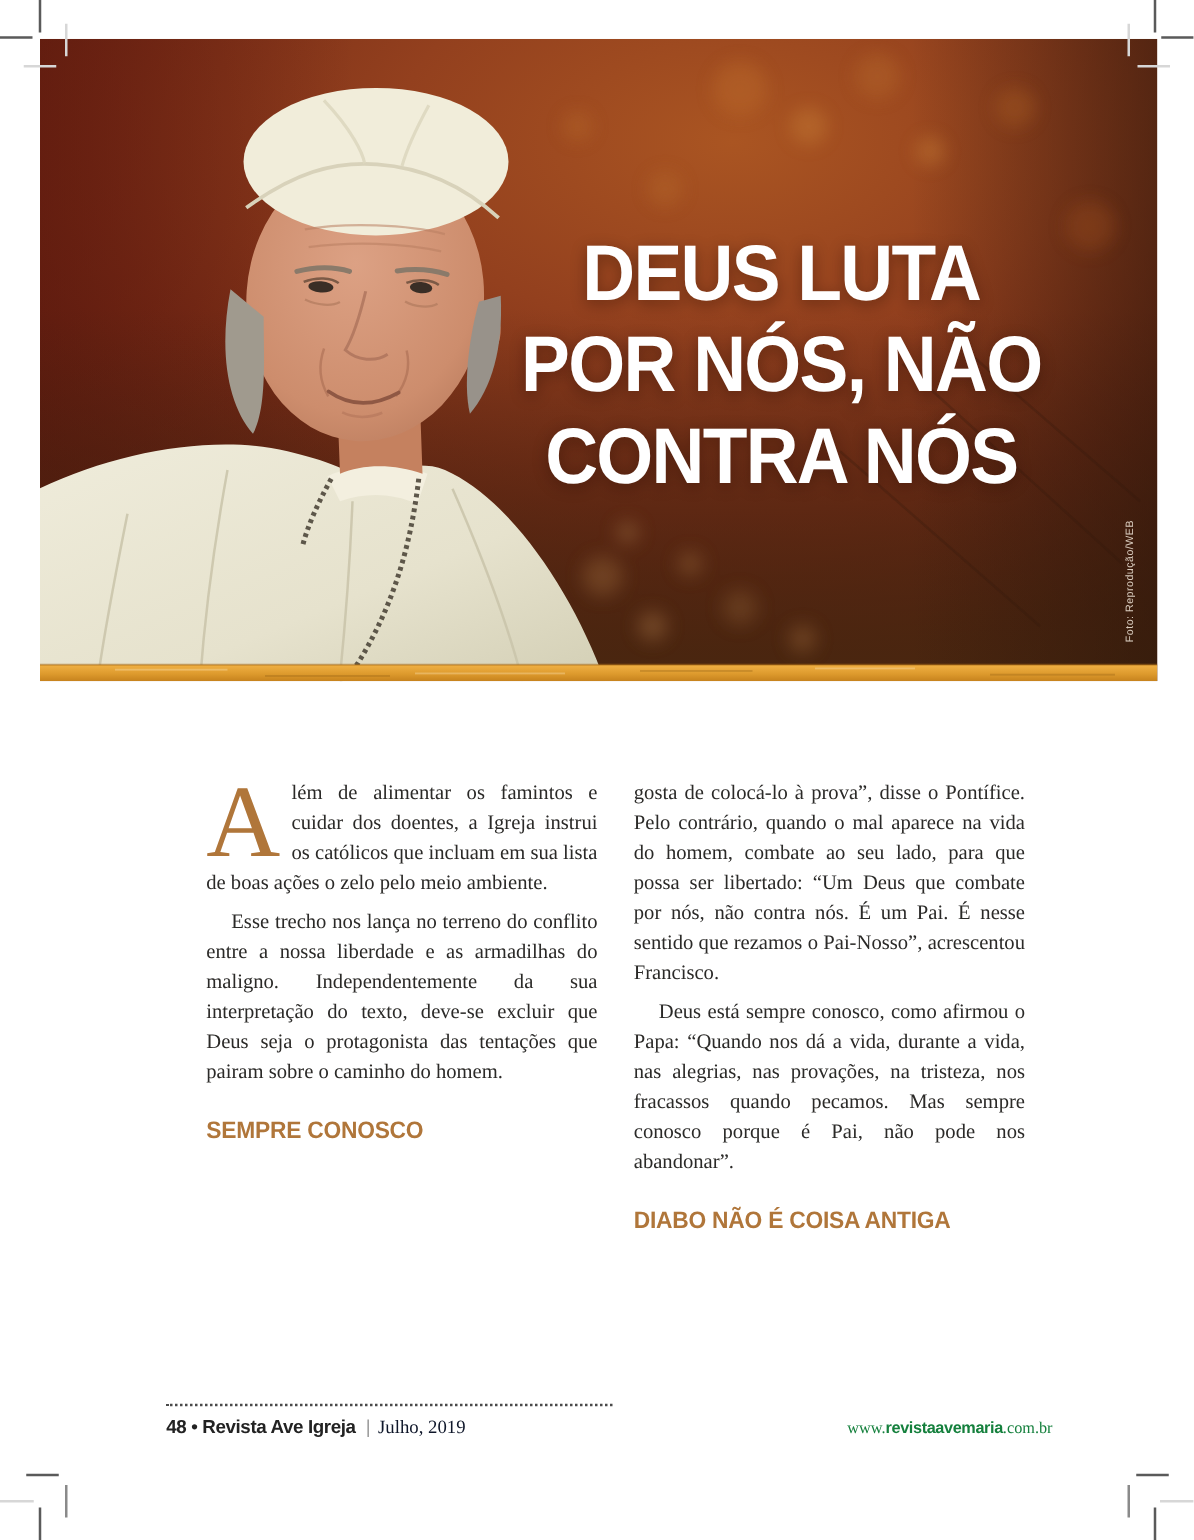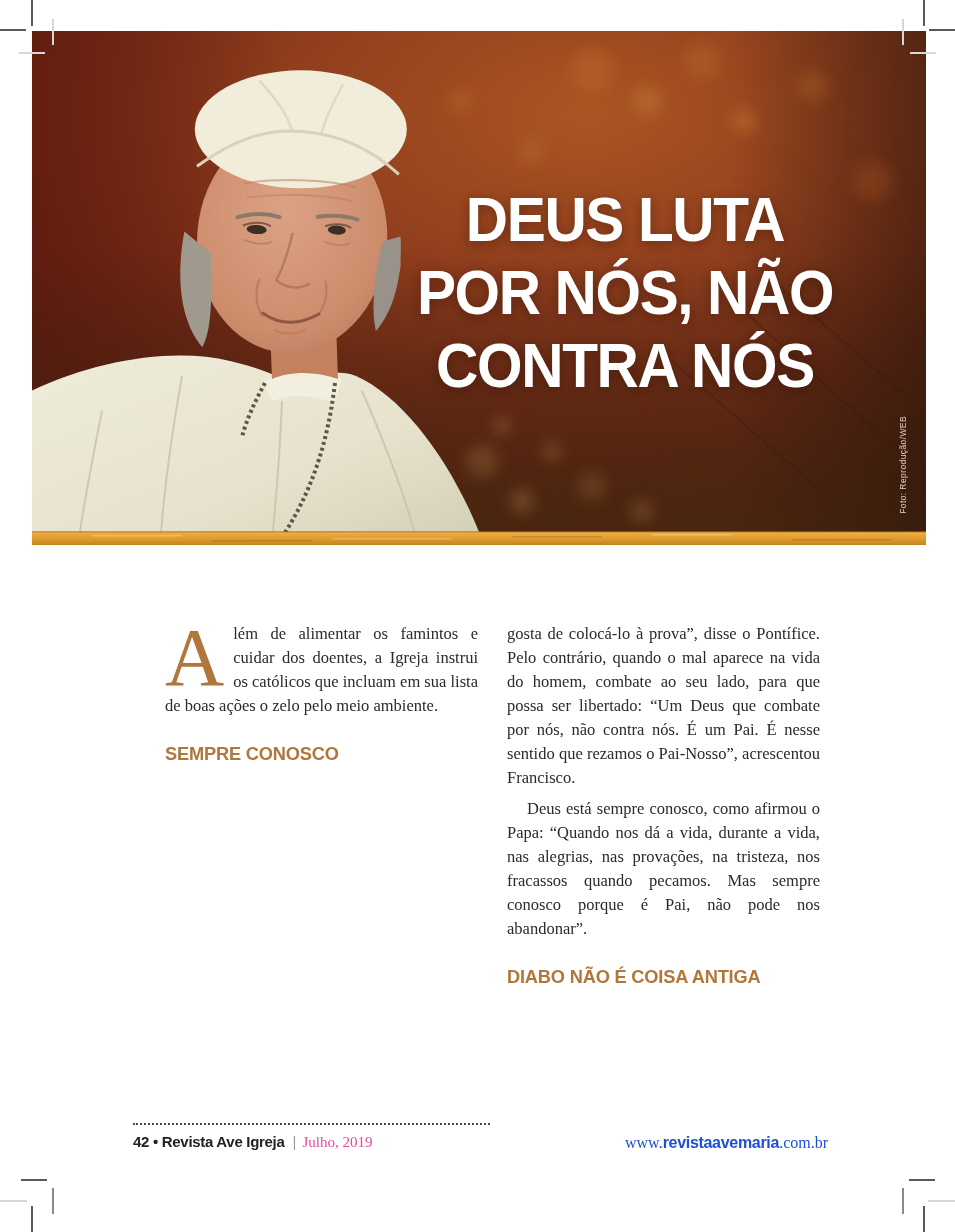--- a/index.html
+++ b/index.html
@@ -37,22 +37,22 @@
            transform:scaleX(.96);transform-origin:0 50%;}
 
   
   .footer-rule{position:absolute;left:133px;top:1123px;width:357px;height:0;
                border-top:2px dotted #4a4a4a;}
   .footer-left{position:absolute;left:133px;top:1133px;font-size:15px;color:#222;
                white-space:nowrap;}
   .footer-left .f-bold{font-family:"Liberation Sans",sans-serif;font-weight:bold;
                        letter-spacing:-.3px;}
   .footer-left .f-sep{color:#9a9a9a;margin:0 6px 0 8px;font-family:"Liberation Sans",sans-serif;}
-  .footer-left .f-date{font-family:"Liberation Serif",serif;color:#ec4899;margin-top:28px;}
-  .footer-right{position:absolute;right:127px;top:1134px;font-size:16px;color:#1d4ed8;
+  .footer-left .f-date{font-family:"Liberation Serif",serif;color:#0f172a;margin-top:28px;}
+  .footer-right{position:absolute;right:113px;top:1134px;font-size:13px;color:#15803d;
                 font-family:"Liberation Serif",serif;white-space:nowrap;}
   .footer-right b{font-family:"Liberation Sans",sans-serif;font-weight:bold;letter-spacing:-.3px;}
 </style>
 </head>
 <body>
 
 <div class="page">
 
   <div class="hero">
     <svg viewBox="0 0 894 514" preserveAspectRatio="none">
@@ -210,32 +210,33 @@
       <div>DEUS LUTA</div>
       <div>POR NÓS, NÃO</div>
       <div>CONTRA NÓS</div>
     </div>
     <div class="credit">Foto: Reprodução/WEB</div>
   </div>
 
   <div class="article">
     <div class="col">
       <p class="para"><span class="dropcap">A</span><span>lém de alimentar os famintos e cuidar dos doentes, a Igreja instrui os católicos que incluam em sua lista de boas ações o zelo pelo meio ambiente.</span></p>
+      <p class="para indent">Esse trecho nos lança no terreno do conflito entre a nossa liberdade e as armadilhas do maligno. Independentemente da sua interpretação do texto, deve-se excluir que Deus seja o protagonista das tentações que pairam sobre o caminho do homem.</p>
       <h3 class="subhead">SEMPRE CONOSCO</h3>
     </div>
     <div class="col">
       <p class="para">gosta de colocá-lo à prova”, disse o Pontífice. Pelo contrário, quando o mal aparece na vida do homem, combate ao seu lado, para que possa ser libertado: “Um Deus que combate por nós, não contra nós. É um Pai. É nesse sentido que rezamos o Pai-Nosso”, acrescentou Francisco.</p>
       <p class="para indent">Deus está sempre conosco, como afirmou o Papa: “Quando nos dá a vida, durante a vida, nas alegrias, nas provações, na tristeza, nos fracassos quando pecamos. Mas sempre conosco porque é Pai, não pode nos abandonar”.</p>
       <h3 class="subhead">DIABO NÃO É COISA ANTIGA</h3>
     </div>
   </div>
 
   <div class="footer-rule"></div>
   <div class="footer-left">
-    <span class="f-bold"><span>42</span>
+    <span class="f-bold"><span>48</span>
       <span>•</span>
       <span>Revista Ave Igreja</span></span><span class="f-sep">|</span><span class="f-date">Julho, 2019</span>
   </div>
   <div class="footer-right"><span>www.</span><b>revistaavemaria</b><span>.com.br</span></div>
 
   <div class="mark" style="left:31px;top:0;width:1.5px;height:26px;"></div>
   <div class="mark" style="left:0;top:29px;width:26px;height:1.5px;"></div>
   <div class="mark light" style="left:52px;top:19px;width:1.5px;height:26px;"></div>
   <div class="mark light" style="left:19px;top:52px;width:26px;height:1.5px;"></div>
 

